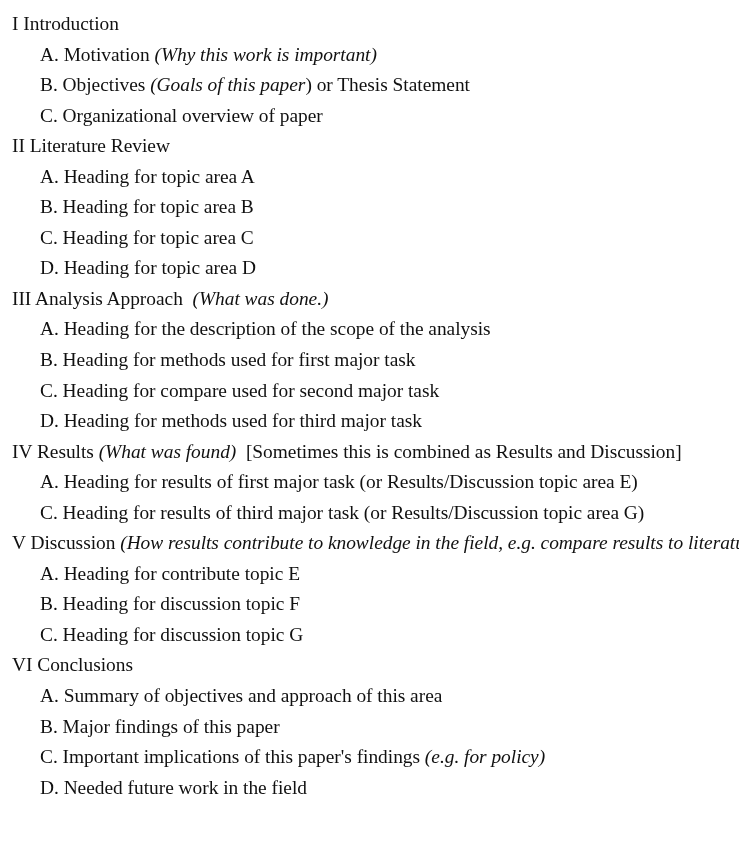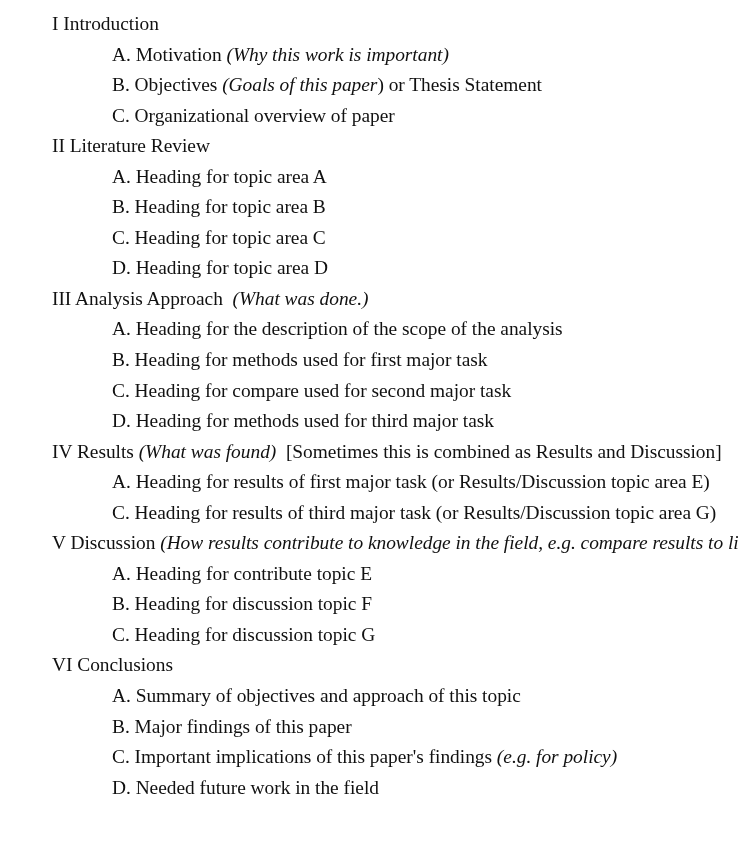--- a/index.html
+++ b/index.html
@@ -21,27 +21,26 @@
     width: 739px;
     height: 844px;
     box-sizing: border-box;
     padding: 9px 0 0 0;
   }
   .outline-line {
     font-size: 19.4px;
     line-height: 30.55px;
     white-space: pre;
     letter-spacing: -0.02px;
-    margin-left: 40px;
   }
   .level-1 {
     padding-left: 12px;
   }
   .level-2 {
-    padding-left: 72px;
+    padding-left: 40px;
   }
   .it {
     font-style: italic;
   }
   .ro {
     font-style: normal;
   }
 </style>
 </head>
 <body>
@@ -62,17 +61,17 @@
     <div class="outline-line level-2"><span class="ro">C. Heading for compare used for second major task</span></div>
     <div class="outline-line level-2"><span class="ro">D. Heading for methods used for third major task</span></div>
     <div class="outline-line level-1"><span class="ro">IV Results </span><span class="it">(What was found)</span><span class="ro">  [Sometimes this is combined as Results and Discussion]</span></div>
     <div class="outline-line level-2"><span class="ro">A. Heading for results of first major task (or Results/Discussion topic area E)</span></div>
     <div class="outline-line level-2"><span class="ro">C. Heading for results of third major task (or Results/Discussion topic area G)</span></div>
     <div class="outline-line level-1"><span class="ro">V Discussion </span><span class="it">(How results contribute to knowledge in the field, e.g. compare results to literature)</span></div>
     <div class="outline-line level-2"><span class="ro">A. Heading for contribute topic E</span></div>
     <div class="outline-line level-2"><span class="ro">B. Heading for discussion topic F</span></div>
     <div class="outline-line level-2"><span class="ro">C. Heading for discussion topic G</span></div>
     <div class="outline-line level-1"><span class="ro">VI Conclusions</span></div>
-    <div class="outline-line level-2"><span class="ro">A. Summary of objectives and approach of this topic</span></div>
+    <div class="outline-line level-2"><span class="ro">A. Summary of objectives and approach of this area</span></div>
     <div class="outline-line level-2"><span class="ro">B. Major findings of this paper</span></div>
     <div class="outline-line level-2"><span class="ro">C. Important implications of this paper's findings </span><span class="it">(e.g. for policy)</span></div>
     <div class="outline-line level-2"><span class="ro">D. Needed future work in the field</span></div>
   </div>
 
 </body></html>

